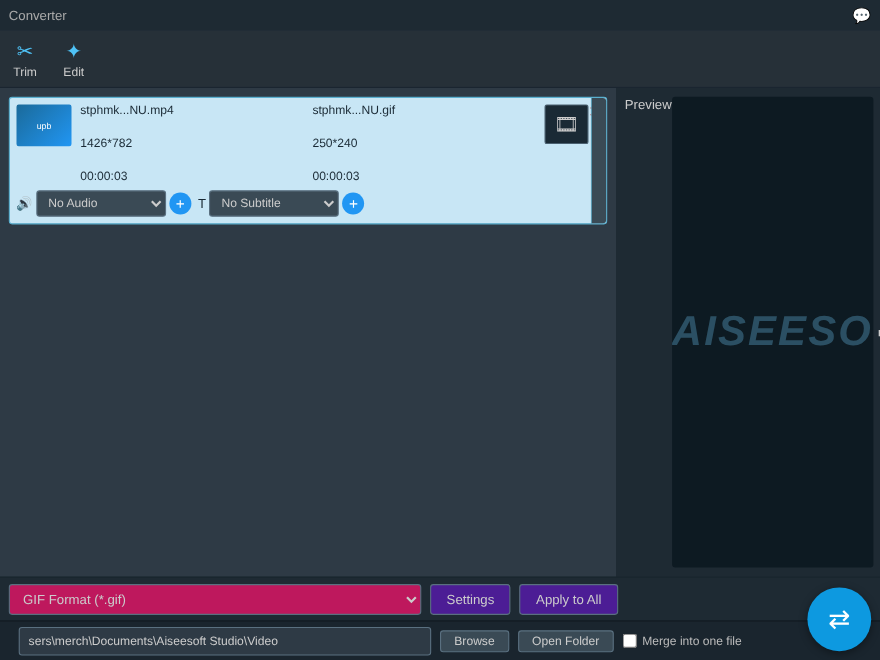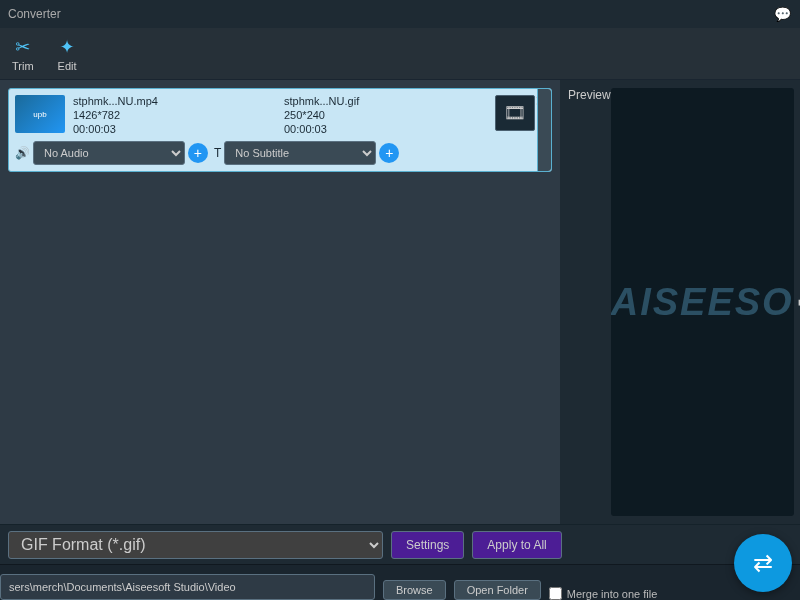--- a/index.html
+++ b/index.html
@@ -128,21 +128,21 @@
     .file-details {
       flex: 1;
       display: grid;
       grid-template-columns: 1fr 1fr 50px;
       gap: 0 8px;
       font-size: 11px;
     }
     .file-details .src-info, .file-details .dst-info {
       display: flex;
       flex-direction: column;
-      gap: 2px;
+      gap: 18px;
     }
     .file-icon {
       width: 40px;
       height: 36px;
       background: #1a2a35;
       border: 1px solid #4a6070;
       display: flex;
       align-items: center;
       justify-content: center;
       border-radius: 2px;
@@ -165,21 +165,21 @@
     }
     .dropdown-group select {
       background: #3a4a55;
       color: #ccc;
       border: 1px solid #5a7080;
       border-radius: 3px;
       padding: 2px 6px;
       font-size: 11px;
       height: 24px;
       cursor: pointer;
-      width: 152px;
+      width: 118px;
     }
     .add-btn {
       width: 20px;
       height: 20px;
       background: #2196f3;
       border-radius: 50%;
       display: flex;
       align-items: center;
       justify-content: center;
       color: #fff;
@@ -286,48 +286,48 @@
       background: #1e2a33;
       height: 40px;
       display: flex;
       align-items: center;
       padding: 0 8px;
       gap: 8px;
       border-top: 1px solid #15222a;
     }
     #format-select {
       flex: 0 0 375px;
-      background: #404040;
+      background: #be185d;
       color: #ccc;
       border: 1px solid #5a7080;
       border-radius: 3px;
       height: 28px;
       padding: 0 8px;
-      font-size: 16px;
+      font-size: 12px;
       cursor: pointer;
     }
     .bar-btn {
       height: 28px;
       padding: 0 14px;
       background: #4c1d95;
       color: #ccc;
       border: 1px solid #5a7080;
       border-radius: 3px;
       cursor: pointer;
       font-size: 12px;
       white-space: nowrap;
     }
 
     
     #path-bar {
       background: #1a252e;
       height: 36px;
       display: flex;
-      align-items: flex-end;
-      padding: 0 0;
+      align-items: center;
+      padding: 0 17px;
       gap: 8px;
       border-top: 1px solid #10181f;
     }
     #path-input {
       flex: 0 0 375px;
       background: #2e3a45;
       color: #ccc;
       border: 1px solid #5a7080;
       border-radius: 3px;
       height: 26px;

